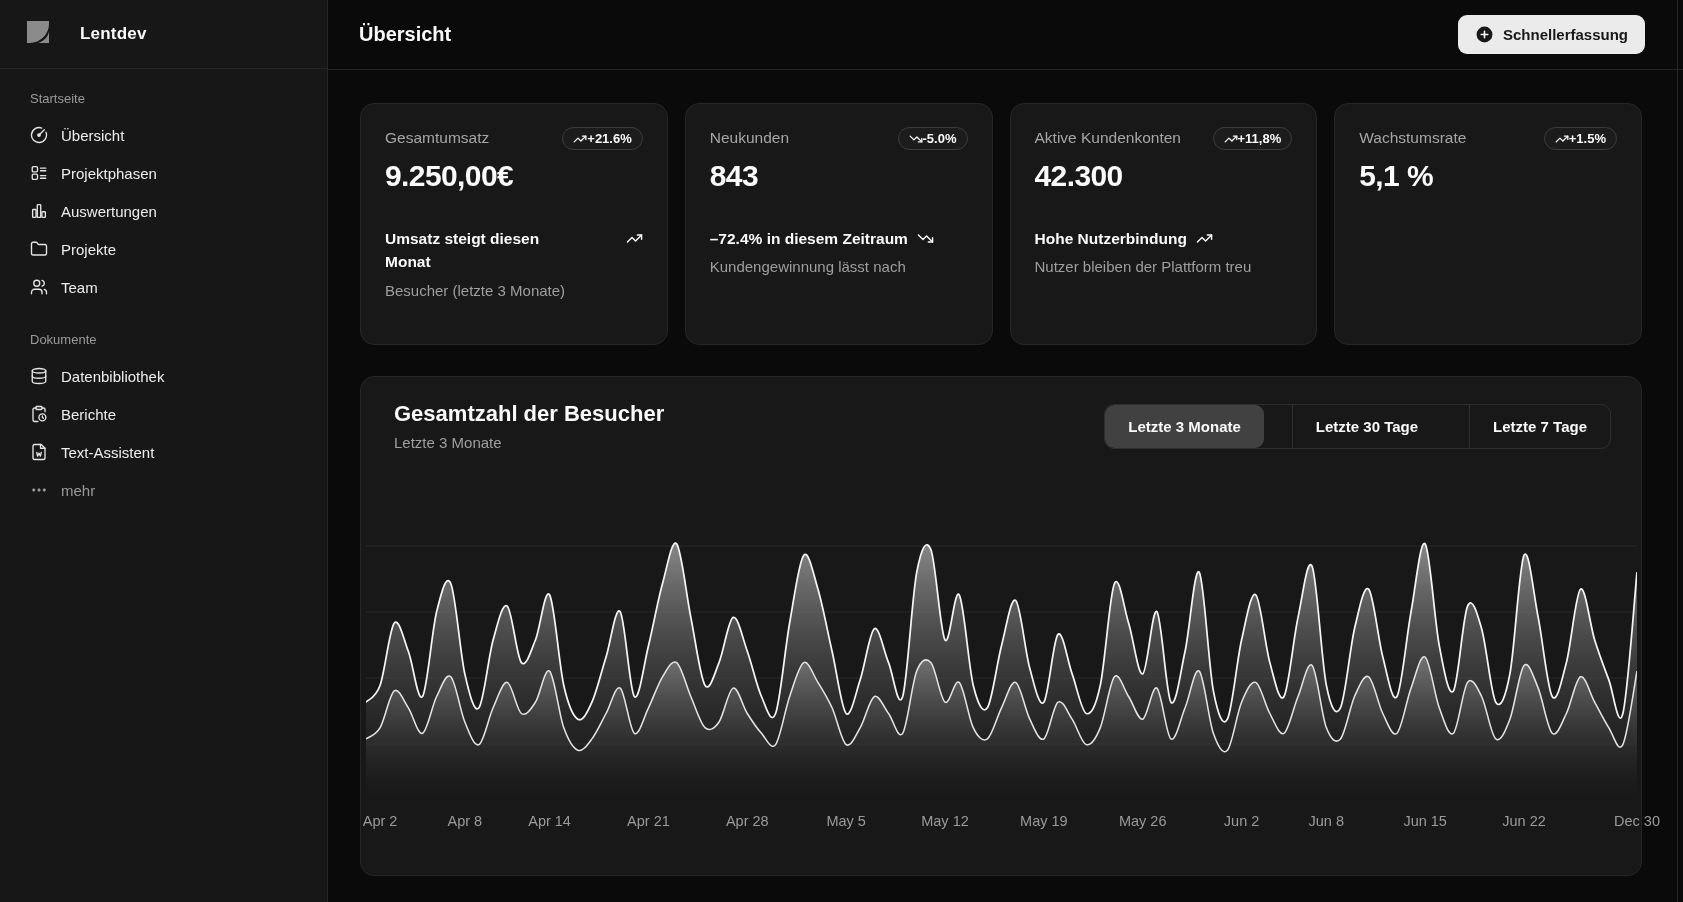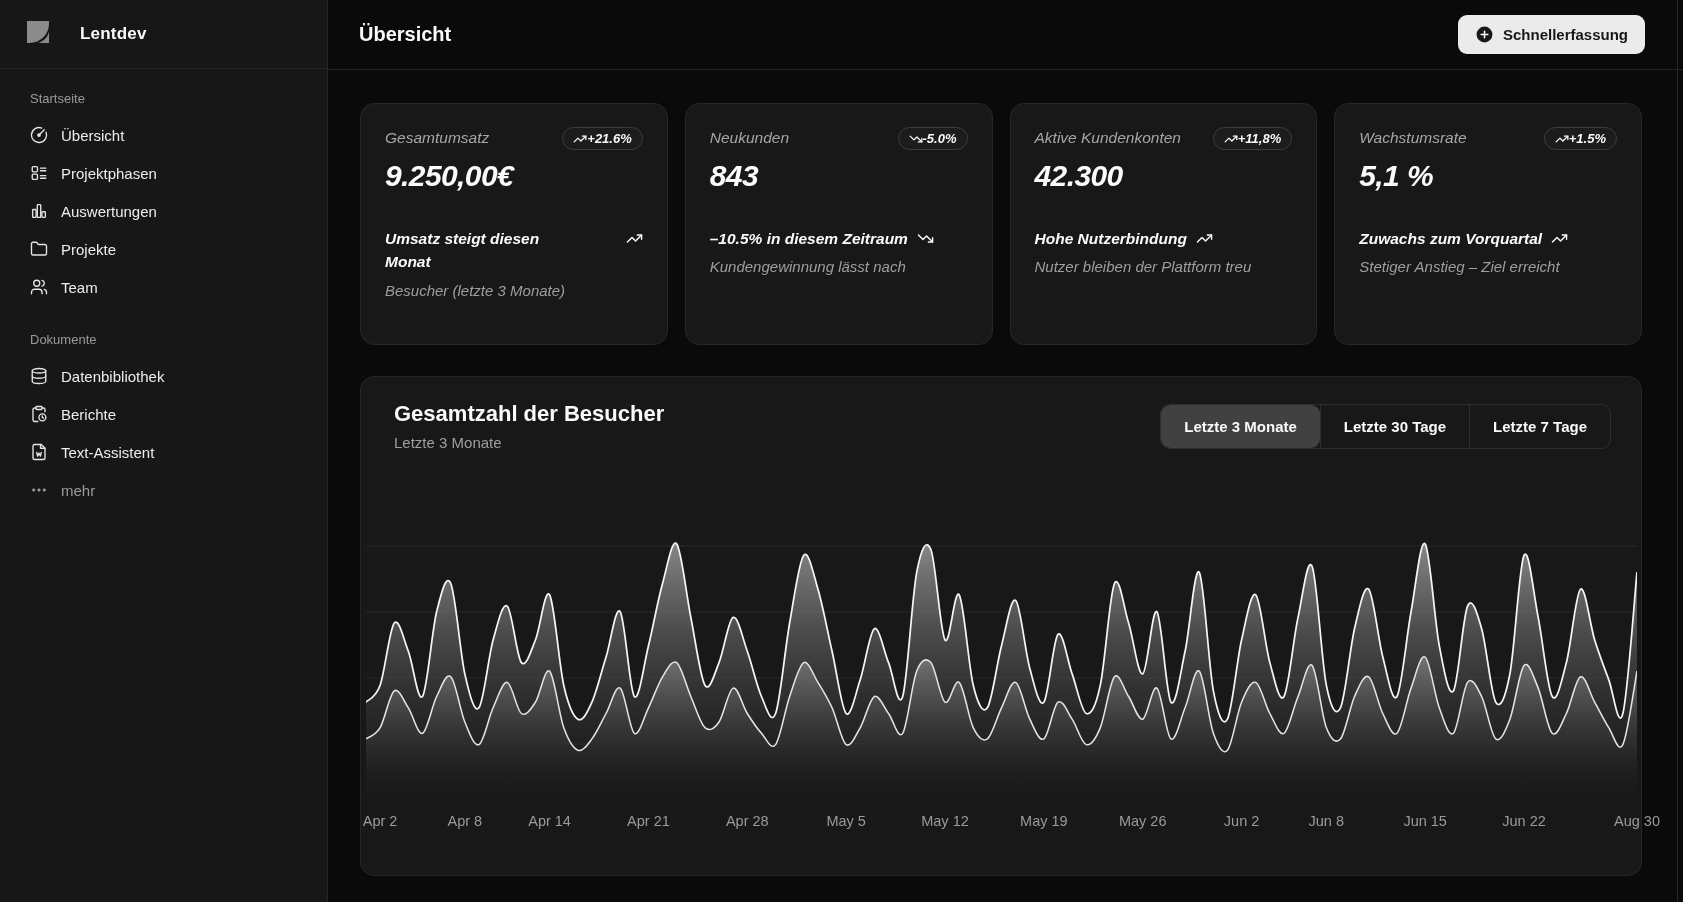--- a/index.html
+++ b/index.html
@@ -44,21 +44,21 @@
     background:#ebebeb; color:#18181b; border:none; cursor:pointer;
     height:39px; padding:0 17px; border-radius:9px;
     font-family:inherit; font-size:15px; font-weight:600;
   }
   .content { flex:1; padding:33px 41px 24px 32px; overflow:hidden; }
   
   .stats-grid { display:grid; grid-template-columns:repeat(4,1fr); gap:17px; }
   .card {
     background:#181818; border:1px solid #262626; border-radius:14px;
   }
-  .stat-card { padding:23px 24px; height:242px; display:flex; flex-direction:column;font-style:italic; }
+  .stat-card { padding:23px 24px; height:242px; display:flex; flex-direction:column; }
   .stat-top { display:flex; justify-content:space-between; align-items:flex-start; }
   .stat-label { color:#a6a6a6; font-size:15.5px; line-height:1.45; max-width:150px; }
   .badge {
     display:inline-flex; align-items:center; 
     border:1px solid #3c3c3c; border-radius:999px; background:rgba(255,255,255,.02);
     padding:3px 10px; font-size:13px; font-weight:600; color:#fafafa; white-space:nowrap;
   }
   .badge svg, .foot-title svg { stroke:#fafafa; flex-shrink:0; }
   .stat-value { font-size:30px; font-weight:700; letter-spacing:-.6px; margin-top:9px; }
   .stat-footer { margin-top:34px; }
@@ -73,21 +73,21 @@
   .chart-head { display:flex; justify-content:space-between; align-items:center; }
   .chart-title { font-size:22px; font-weight:700; }
   .chart-subtitle { color:#9f9f9f; font-size:15px; margin-top:7px; }
   .range-tabs {
     display:flex; border:1px solid #2f2f2f; border-radius:10px; overflow:hidden; height:45px;
   }
   .range-tab {
     background:transparent; border:none; cursor:pointer; color:#fafafa;
     font-family:inherit; font-size:15px; font-weight:600; padding:0 23px;
   }
-  .range-tab + .range-tab { border-left:1px solid #2f2f2f; }
+  .range-tab + .range-tab { border-left:1px solid #2f2f2f;margin-left:28px; }
   .range-tab.active { background:#414141; border-radius:9px; }
   .chart-wrap { margin:34px -26px 0 -28px; }
   .chart-plot { width:100%; height:310px; display:block; }
   .x-axis { position:relative; height:42px; margin-top:8px; }
   .x-axis span {
     position:absolute; top:10px; transform:translateX(-50%);
     color:#9a9a9a; font-size:14.5px; white-space:nowrap;
   }
   .edge-line { position:absolute; top:0; right:5px; width:1px; height:902px; background:#262626; }
 </style>
@@ -271,21 +271,21 @@
                   <polyline points="22 17 13.5 8.5 8.5 13.5 2 7"></polyline>
                   <polyline points="16 17 22 17 22 11"></polyline>
                 </svg>
               </span>
             <span>-5.0%</span>
           </span>
         </div>
         <div class="stat-value">843</div>
         <div class="stat-footer">
           <div class="foot-title">
-            <span>–10.5% in diesem Zeitraum</span>
+            <span>–72.4% in diesem Zeitraum</span>
             <span style="display:flex;">
                 <svg width="17" height="17" viewBox="0 0 24 24" fill="none" stroke-width="2" stroke-linecap="round" stroke-linejoin="round">
                   <polyline points="22 17 13.5 8.5 8.5 13.5 2 7"></polyline>
                   <polyline points="16 17 22 17 22 11"></polyline>
                 </svg>
               </span>
           </div>
           <div class="foot-sub">Kundengewinnung lässt nach</div>
         </div>
       </div>
@@ -325,32 +325,20 @@
             <span style="display:flex;">
                 <svg width="14" height="14" viewBox="0 0 24 24" fill="none" stroke-width="2.2" stroke-linecap="round" stroke-linejoin="round">
                   <polyline points="22 7 13.5 15.5 8.5 10.5 2 17"></polyline>
                   <polyline points="16 7 22 7 22 13"></polyline>
                 </svg>
               </span>
             <span>+1.5%</span>
           </span>
         </div>
         <div class="stat-value">5,1 %</div>
-        <div class="stat-footer">
-          <div class="foot-title">
-            <span>Zuwachs zum Vorquartal</span>
-            <span style="display:flex;">
-                <svg width="17" height="17" viewBox="0 0 24 24" fill="none" stroke-width="2" stroke-linecap="round" stroke-linejoin="round">
-                  <polyline points="22 7 13.5 15.5 8.5 10.5 2 17"></polyline>
-                  <polyline points="16 7 22 7 22 13"></polyline>
-                </svg>
-              </span>
-          </div>
-          <div class="foot-sub">Stetiger Anstieg – Ziel erreicht</div>
-        </div>
       </div>
     </div>
 
     <div class="card chart-card">
       <div class="chart-head">
         <div>
           <div class="chart-title">Gesamtzahl der Besucher</div>
           <div class="chart-subtitle">Letzte 3 Monate</div>
         </div>
         <div class="range-tabs">
@@ -388,20 +376,20 @@
             <span style="left: 22.2222%;">Apr 21</span>
             <span style="left: 30%;">Apr 28</span>
             <span style="left: 37.7778%;">May 5</span>
             <span style="left: 45.5556%;">May 12</span>
             <span style="left: 53.3333%;">May 19</span>
             <span style="left: 61.1111%;">May 26</span>
             <span style="left: 68.8889%;">Jun 2</span>
             <span style="left: 75.5556%;">Jun 8</span>
             <span style="left: 83.3333%;">Jun 15</span>
             <span style="left: 91.1111%;">Jun 22</span>
-            <span style="left: 100%;">Aug 30</span>
+            <span style="left: 100%;">Dec 30</span>
           </div>
       </div>
     </div>
 
   </div>
   <div class="edge-line"></div>
 </div>
 
 </body></html>

